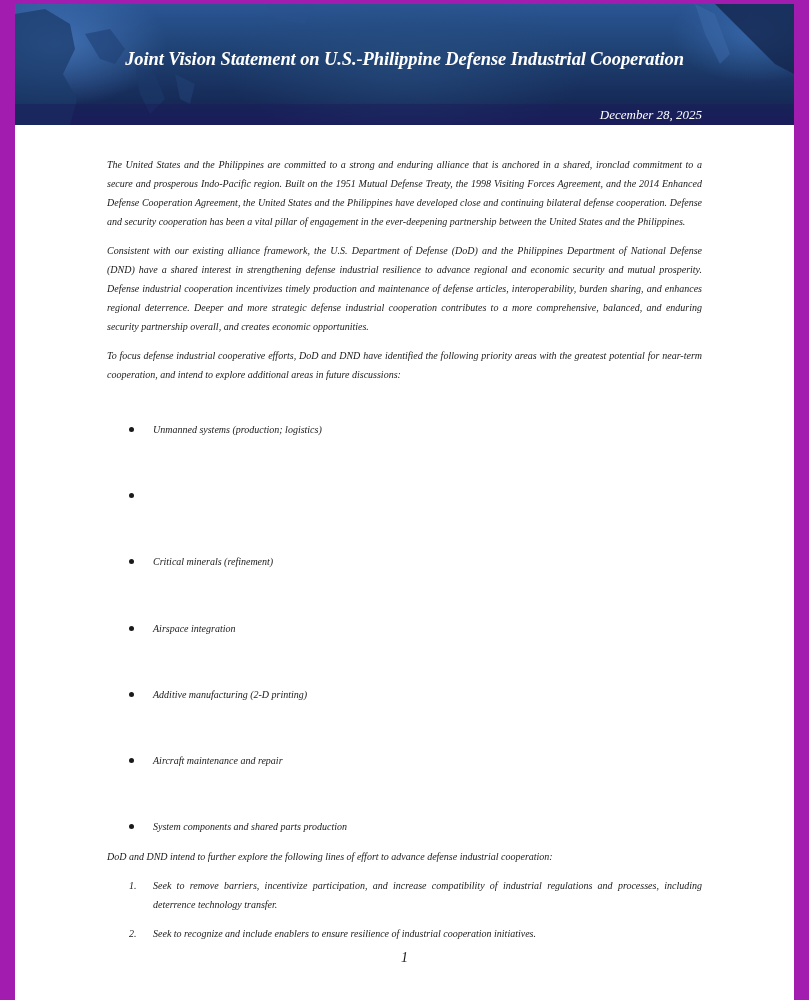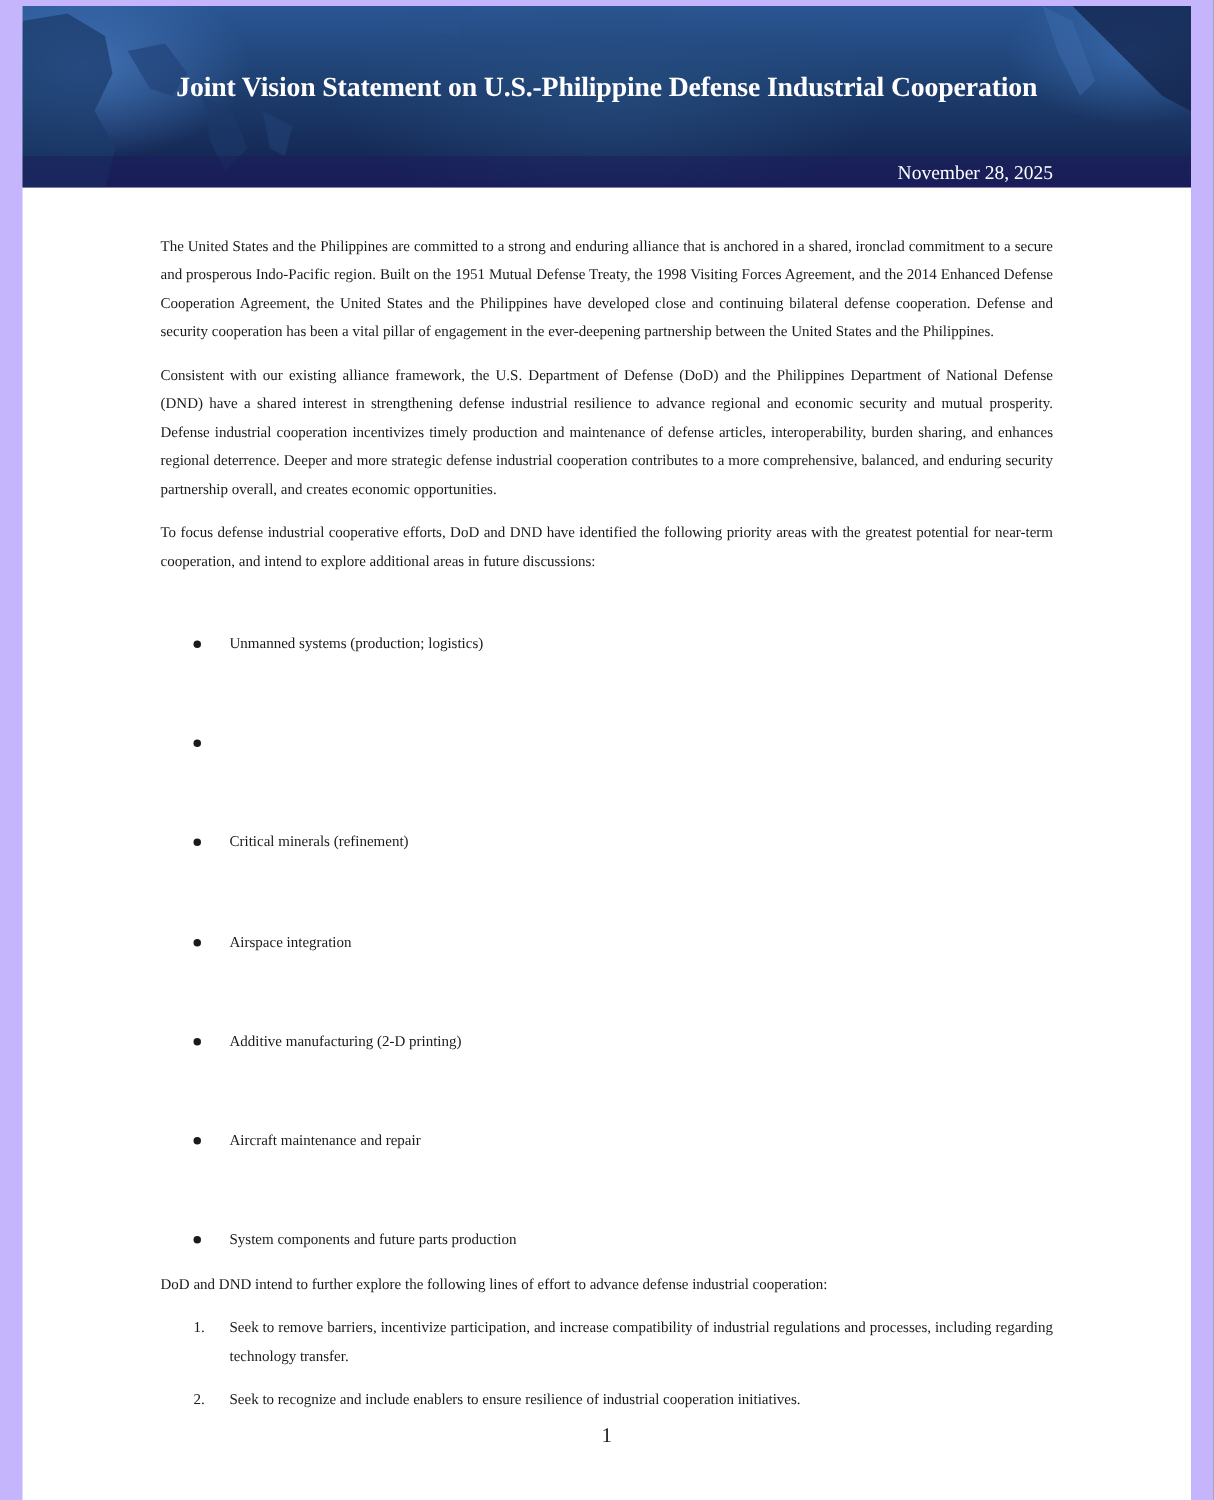--- a/index.html
+++ b/index.html
@@ -2,21 +2,21 @@
 <html><head>
 <meta charset="utf-8">
 <style>
   html, body { margin: 0; padding: 0; }
   body {
     width: 809px; height: 1000px; overflow: hidden;
     background: #1b1b1d;
     font-family: "Liberation Serif", "DejaVu Serif", serif;
     color: #1a1a1a;
   }
-  .frame { position: absolute; left: 0; top: 0; width: 809px; height: 1000px; background: #c4b5fd; }
+  .frame { position: absolute; left: 0; top: 0; width: 809px; height: 1000px; background: #a21caf; font-style: italic; }
   .page {
     position: absolute; left: 15px; top: 4px; width: 779px; height: 996px;
     background: #ffffff;
   }
   .banner {
     position: absolute; left: 0; top: 0; width: 779px; height: 121px;
     background:
       radial-gradient(ellipse 160px 90px at 40px 40px, rgba(70,120,190,0.85), rgba(70,120,190,0) 70%),
       radial-gradient(ellipse 120px 70px at 740px 30px, rgba(60,110,180,0.75), rgba(60,110,180,0) 70%),
       radial-gradient(ellipse 260px 120px at 390px 60px, rgba(40,80,130,0.6), rgba(40,80,130,0) 70%),
@@ -63,41 +63,41 @@
         <path d="M0,10 L30,5 L55,20 L60,45 L48,70 L62,95 L55,121 L0,121 Z" fill="#1b3a6a" opacity="0.7"></path>
         <path d="M70,30 L95,25 L110,45 L100,60 L85,55 Z" fill="#203f74" opacity="0.6"></path>
         <path d="M120,60 L140,70 L150,95 L135,110 L125,90 Z" fill="#1e3a6c" opacity="0.55"></path>
         <path d="M160,70 L180,80 L175,100 L165,95 Z" fill="#23437a" opacity="0.5"></path>
         <path d="M250,0 L300,0 L290,20 L260,15 Z" fill="#2b5290" opacity="0.35"></path>
         <path d="M700,0 L779,0 L779,70 L760,60 L740,40 L720,20 Z" fill="#13234a" opacity="0.75"></path>
         <path d="M680,0 L700,10 L715,50 L705,60 L690,30 Z" fill="#3c6aaa" opacity="0.5"></path>
         <path d="M0,100 L779,100 L779,121 L0,121 Z" fill="#191c58" opacity="0.5"></path>
       </svg>
       <div class="banner-title">Joint Vision Statement on U.S.-Philippine Defense Industrial Cooperation</div>
-      <div class="banner-date">November 28, 2025</div>
+      <div class="banner-date">December 28, 2025</div>
     </div>
 
     <div class="content">
       <p>The United States and the Philippines are committed to a strong and enduring alliance that is anchored in a shared, ironclad commitment to a secure and prosperous Indo-Pacific region.  Built on the 1951 Mutual Defense Treaty, the 1998 Visiting Forces Agreement, and the 2014 Enhanced Defense Cooperation Agreement, the United States and the Philippines have developed close and continuing bilateral defense cooperation.  Defense and security cooperation has been a vital pillar of engagement in the ever-deepening partnership between the United States and the Philippines.</p>
       <p>Consistent with our existing alliance framework, the U.S. Department of Defense (DoD) and the Philippines Department of National Defense (DND) have a shared interest in strengthening defense industrial resilience to advance regional and economic security and mutual prosperity. Defense industrial cooperation incentivizes timely production and maintenance of defense articles, interoperability, burden sharing, and enhances regional deterrence. Deeper and more strategic defense industrial cooperation contributes to a more comprehensive, balanced, and enduring security partnership overall, and creates economic opportunities.</p>
       <p style="margin-bottom:4px;">To focus defense industrial cooperative efforts, DoD and DND have identified the following priority areas with the greatest potential for near-term cooperation, and intend to explore additional areas in future discussions:</p>
 
       <ul class="bullets">
         <li><span class="dot"></span><span>Unmanned systems (production; logistics)</span></li>
         <li><span class="dot"></span></li>
         <li><span class="dot"></span><span>Critical minerals (refinement)</span></li>
         <li><span class="dot"></span><span>Airspace integration</span></li>
         <li><span class="dot"></span><span>Additive manufacturing (2-D printing)</span></li>
         <li><span class="dot"></span><span>Aircraft maintenance and repair</span></li>
-        <li><span class="dot"></span><span>System components and future parts production</span></li>
+        <li><span class="dot"></span><span>System components and shared parts production</span></li>
       </ul>
 
       <p style="">DoD and DND intend to further explore the following lines of effort to advance defense industrial cooperation:</p>
 
       <ol class="lines">
-        <li><span class="num">1.</span><span>Seek to remove barriers, incentivize participation, and increase compatibility of industrial regulations and processes, including regarding technology transfer.</span></li>
+        <li><span class="num">1.</span><span>Seek to remove barriers, incentivize participation, and increase compatibility of industrial regulations and processes, including deterrence technology transfer.</span></li>
         <li><span class="num">2.</span><span>Seek to recognize and include enablers to ensure resilience of industrial cooperation initiatives.</span></li>
       </ol>
     </div>
 
     <div class="page-num">1</div>
   </div>
 </div>
 
 </body></html>

